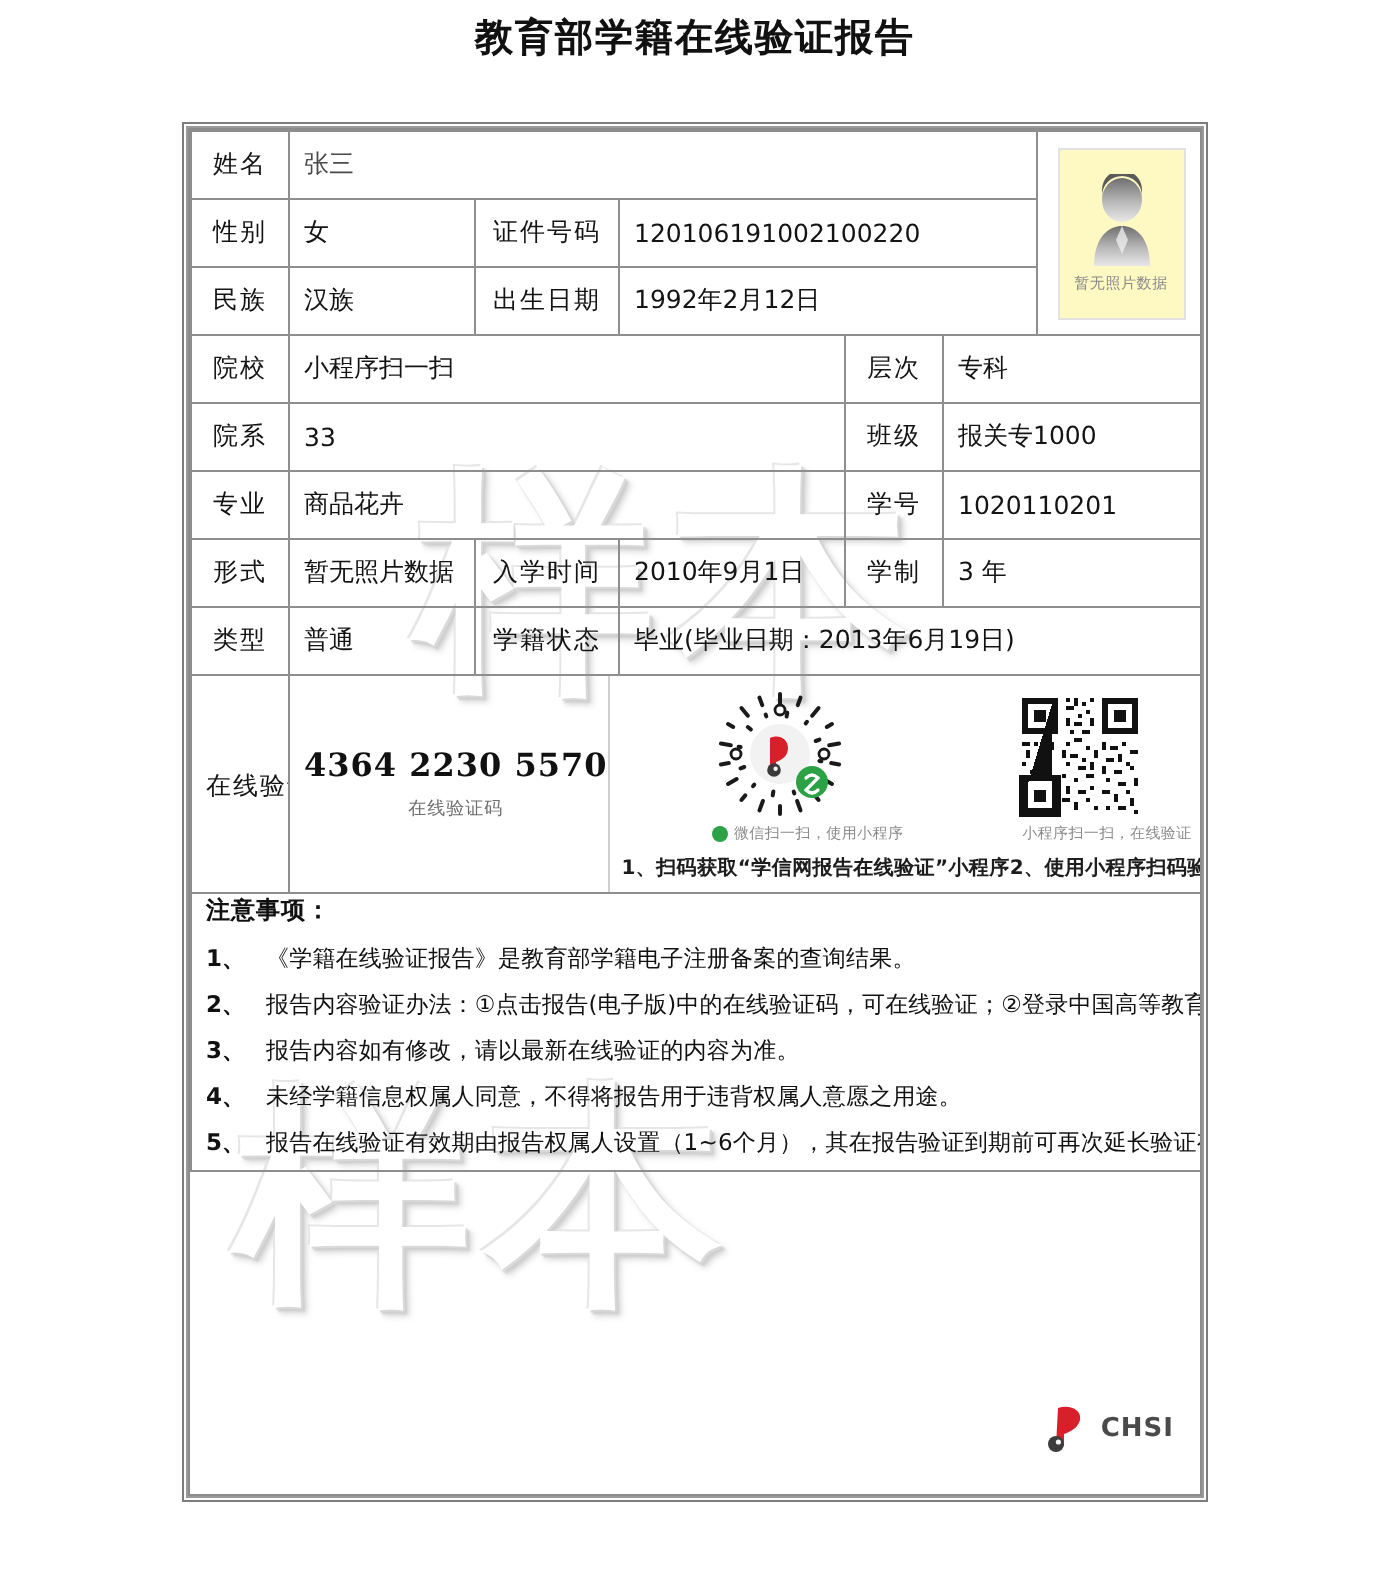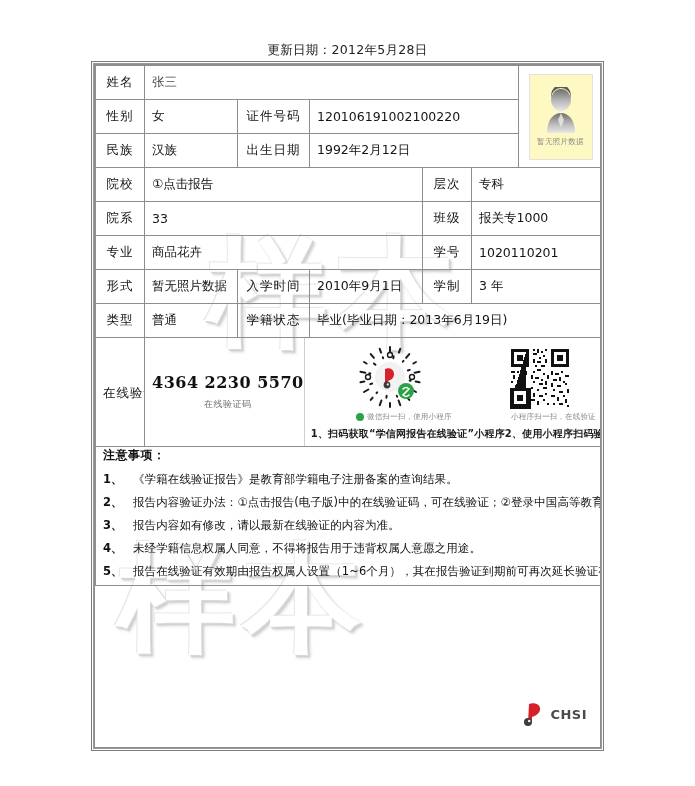--- a/index.html
+++ b/index.html
@@ -127,21 +127,21 @@
     position:absolute;right:16px;bottom:24px;z-index:6;
     display:flex;align-items:center;gap:4px;
   }
   .chsi-text{font-size:13px;font-weight:bold;color:#4a4a4a;letter-spacing:.5px;}
 </style>
 </head>
 <body>
 
 <div class="page">
 
-  <div class="doc-subtitle">更新日期：2012年5月28日</div>
+  <div class="doc-title">教育部学籍在线验证报告</div>
 
   <div class="frame">
     <div class="frame-inner">
 
       <div class="wm wm-top">样本</div>
       <div class="wm wm-bottom">样本</div>
 
       <table class="info">
         <colgroup>
           <col style="width:49px">
@@ -188,21 +188,21 @@
 
         <tr>
           <td class="lbl">民族</td>
           <td>汉族</td>
           <td class="lbl2">出生日期</td>
           <td colspan="3">1992年2月12日</td>
         </tr>
 
         <tr>
           <td class="lbl">院校</td>
-          <td colspan="3">①点击报告</td>
+          <td colspan="3">小程序扫一扫</td>
           <td class="lbl3">层次</td>
           <td colspan="2">专科</td>
         </tr>
 
         <tr>
           <td class="lbl">院系</td>
           <td colspan="3">33</td>
           <td class="lbl3">班级</td>
           <td colspan="2">报关专1000</td>
         </tr>

